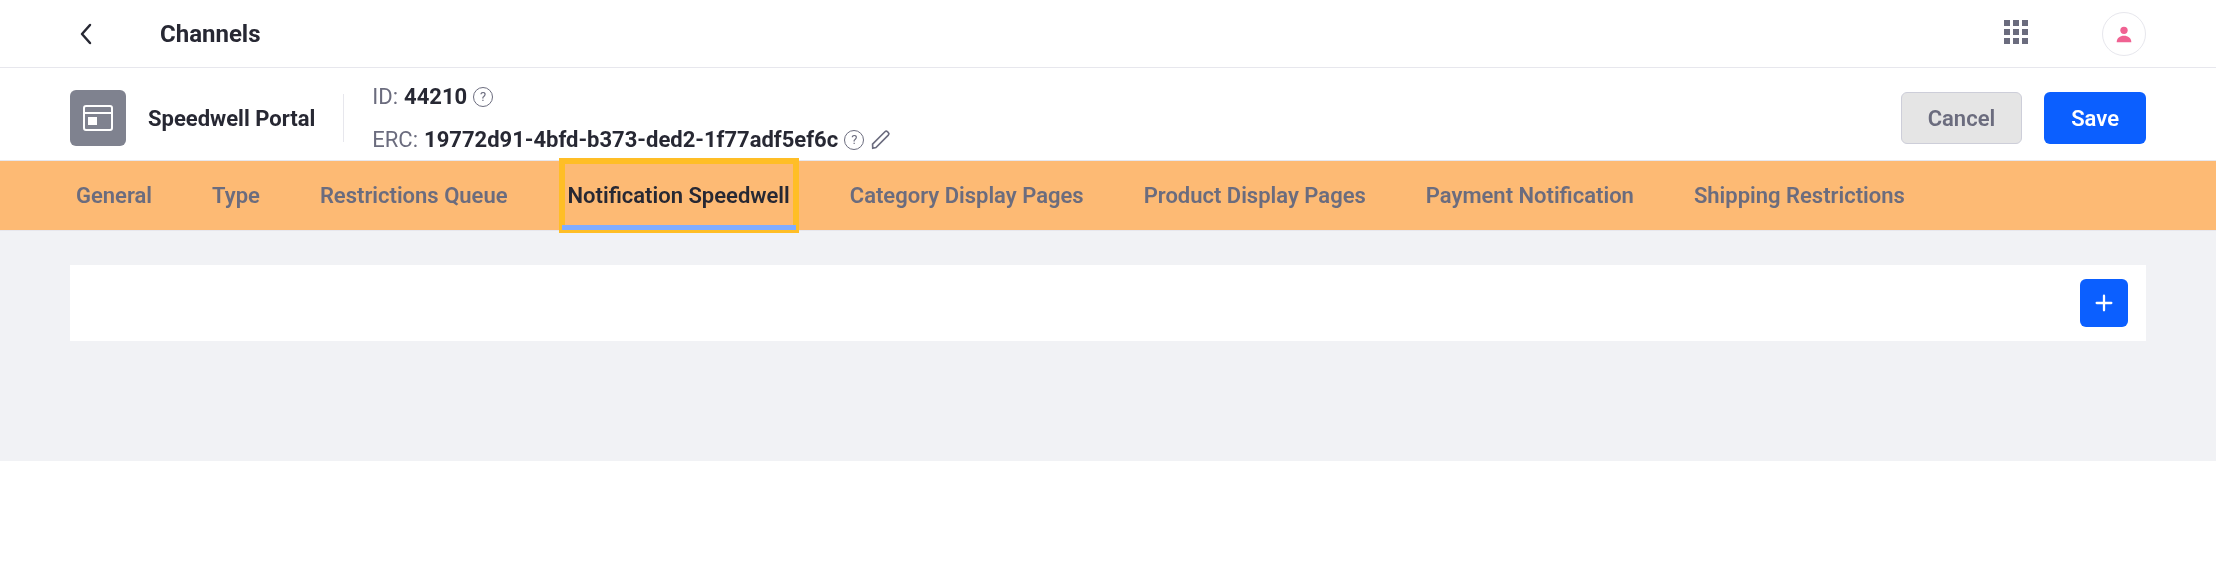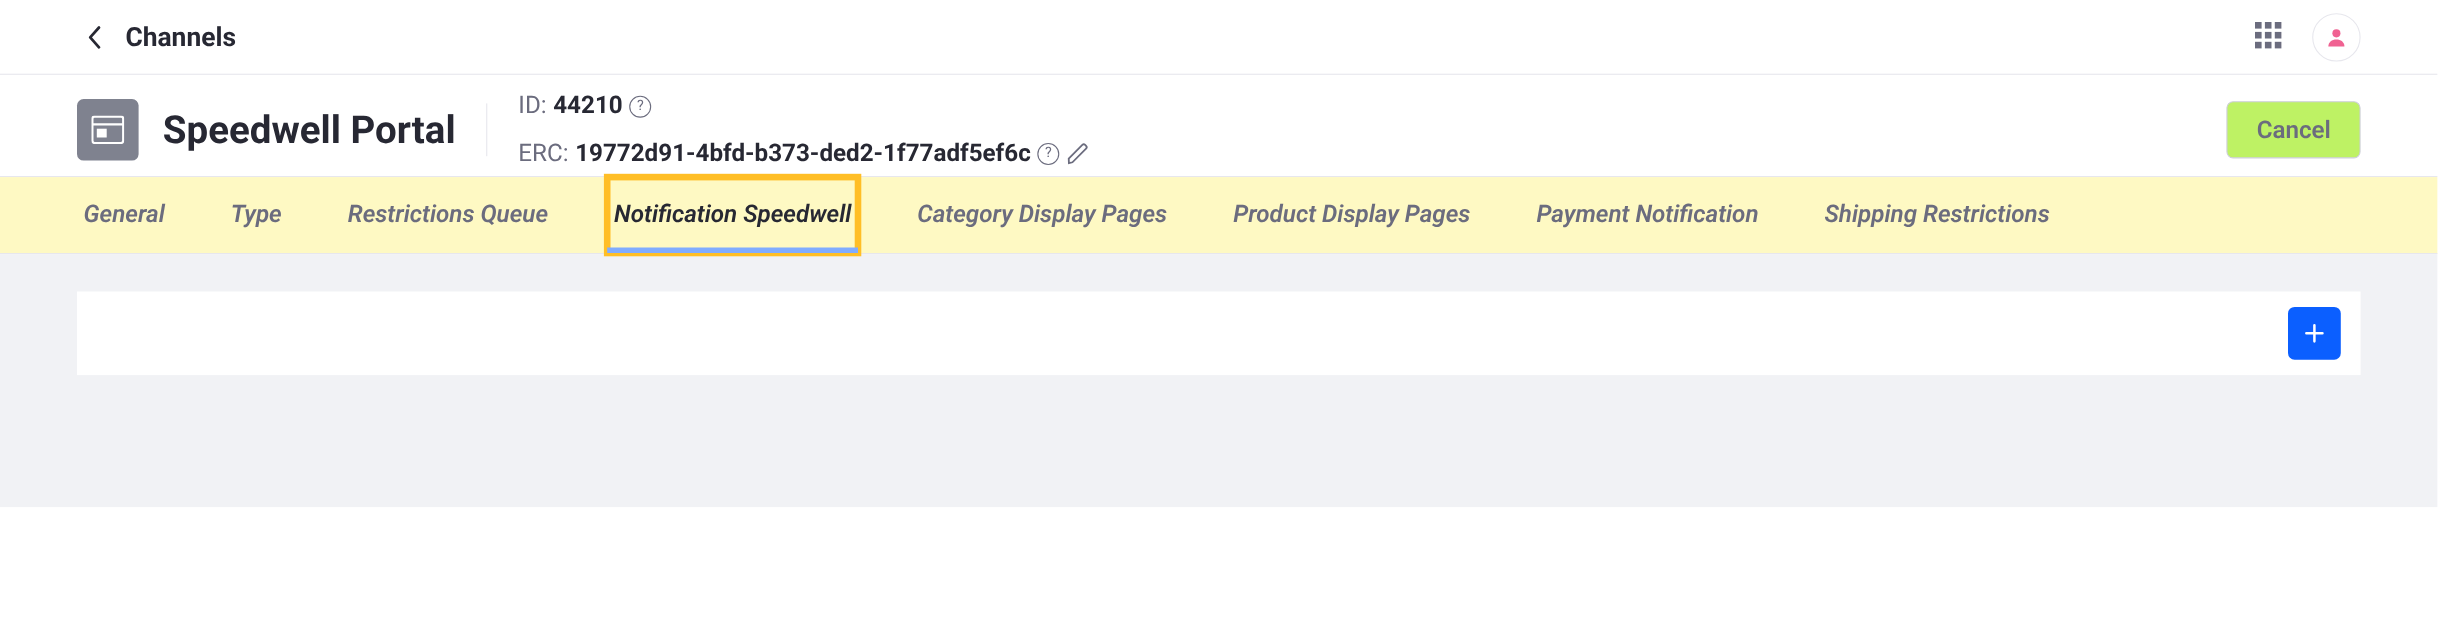--- a/index.html
+++ b/index.html
@@ -23,20 +23,21 @@
     overflow: hidden;
   }
 
   
   .topbar {
     display: flex;
     align-items: center;
     height: 68px;
     padding: 0 70px;
     border-bottom: 1px solid var(--border);
+    gap: 46px;
   }
   .back-btn {
     width: 32px; height: 32px;
     display: flex; align-items: center; justify-content: center;
     cursor: pointer;
     color: var(--text-dark);
   }
   .crumb-title {
     font-size: 24px;
     font-weight: 700;
@@ -73,21 +74,21 @@
     flex-wrap: wrap;
   }
   .site-icon {
     width: 56px; height: 56px;
     border-radius: 6px;
     background: #7f828f;
     display: flex; align-items: center; justify-content: center;
     color: #fff;
   }
   .site-name {
-    font-size: 35px;
+    font-size: 22px;
     font-weight: 700;
   }
   .vdiv {
     width: 1px; height: 48px; background: var(--border);
     margin: 0 6px;
   }
   .meta {
     display: flex; flex-direction: column; gap: 18px;
     font-size: 22px;
   }
@@ -112,35 +113,34 @@
     height: 52px;
     padding: 0 26px;
     border-radius: 6px;
     font-size: 22px;
     font-weight: 600;
     cursor: pointer;
     display: inline-flex; align-items: center; justify-content: center;
     border: 1px solid transparent;
   }
   .btn-secondary {
-    background: #bef264;
+    background: #e5e5e5;
     border-color: #cdced9;
     color: var(--text-gray);
   }
   .btn-primary {
     background: var(--blue);
     color: #fff;
   }
 
   
   .tabs-wrap {
     padding: 0 70px;
     border-bottom: 1px solid var(--border);
-    background: #fef9c3;
-    font-style: italic;
+    background: #fdba74;
   }
   .tabs {
     display: flex;
     flex-wrap: wrap;
     column-gap: 48px;
     row-gap: 0;
   }
   .tab {
     padding: 22px 6px;
     font-size: 22px;
@@ -240,20 +240,21 @@
       <span class="help-icon">?</span>
       <span class="edit-icon">
         <svg width="22" height="22" viewBox="0 0 24 24">
           <path d="M3 21l3.5-.8L20 6.7a2 2 0 0 0 0-2.8l-.9-.9a2 2 0 0 0-2.8 0L2.8 16.5 3 21z" fill="none" stroke="currentColor" stroke-width="1.8"></path>
         </svg>
       </span>
     </div>
   </div>
   <div class="header-spacer"></div>
   <div class="btn btn-secondary">Cancel</div>
+  <div class="btn btn-primary">Save</div>
 </div>
 
 <div class="tabs-wrap">
   <div class="tabs" id="tabs-container">
       <div class="tab">General</div>
       <div class="tab">Type</div>
       <div class="tab">Restrictions Queue</div>
       <div class="tab active highlighted">Notification Speedwell</div>
       <div class="tab">Category Display Pages</div>
       <div class="tab">Product Display Pages</div>

